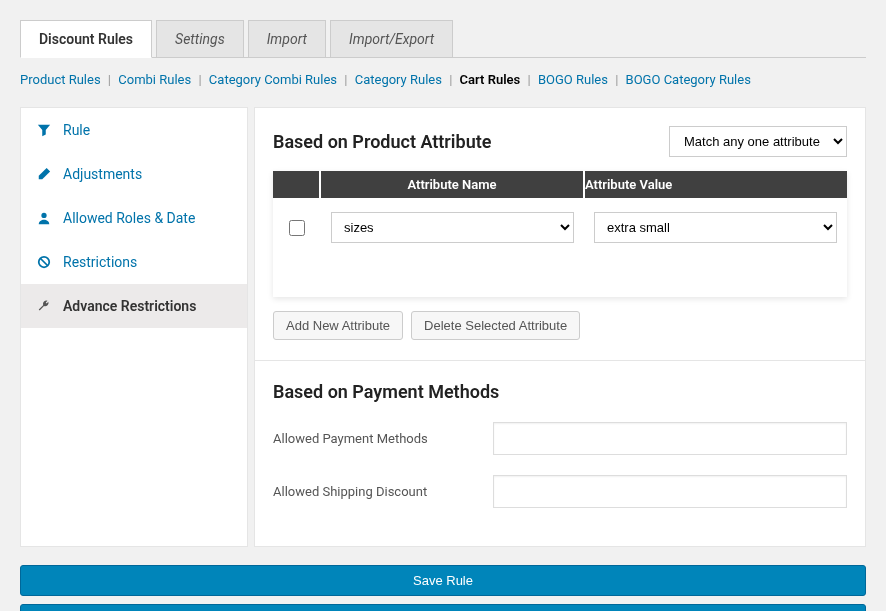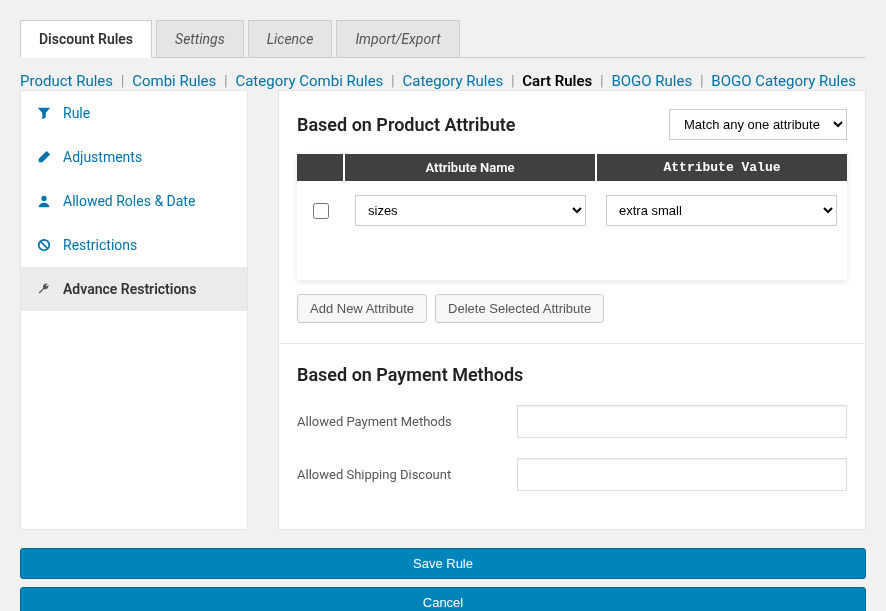--- a/index.html
+++ b/index.html
@@ -6,46 +6,46 @@
     body { font-family: -apple-system, BlinkMacSystemFont, "Segoe UI", Roboto, sans-serif; font-size: 13px; color: #444; background: #f1f1f1; padding: 0; }
     .page { width: 886px; background: #f1f1f1; padding: 20px; }
     
     
     .tabs { display: flex; border-bottom: 1px solid #ccc; margin-bottom: 14px; }
     .tab { padding: 10px 18px; border: 1px solid #ccc; border-bottom: none; background: #e5e5e5; color: #555; cursor: pointer; margin-right: 0; border-radius: 0; font-size: 14px; }
     .tab.active { background: #fff; color: #333; font-weight: 600; border-bottom: 1px solid #fff; margin-bottom: -1px; }
     .tab + .tab { margin-left: 4px; font-style: italic; }
     
     
-    .subnav { font-size: 15px; }
+    .subnav { margin-bottom: 20px; font-size: 13px; }
     .subnav a { color: #0073aa; text-decoration: none; cursor: pointer; }
     .subnav a.current { color: #000; font-weight: 600; }
     .subnav .sep { color: #999; margin: 0 4px; }
     
     
-    .layout { display: flex; gap: 30px; }
+    .layout { display: flex; gap: 6px; }
     .sidebar { width: 228px; background: #fff; border: 1px solid #e5e5e5; }
     .sidebar-item { display: flex; align-items: center; gap: 12px; padding: 14px 16px; color: #0073aa; cursor: pointer; font-size: 14px; }
     .sidebar-item.active { background: #eceaea; color: #333; font-weight: 600; }
     .sidebar-item .icon { width: 14px; display: inline-flex; justify-content: center; }
     .sidebar-item.active .icon { color: #555; }
     
     .content { flex: 1; background: #fff; border: 1px solid #e5e5e5; padding: 18px; }
     
     
     .section-head { display: flex; justify-content: space-between; align-items: center; margin-bottom: 14px; }
     .section-title { font-size: 18px; font-weight: 600; color: #222; }
     select.match { padding: 6px 10px; font-size: 13px; border: 1px solid #ccc; background: #fff; }
     
     
     .attr-wrap { box-shadow: 0 2px 6px rgba(0,0,0,0.1); margin-bottom: 14px; padding-bottom: 40px; }
     .attr-header { display: flex; background: #404040; color: #fff; font-weight: 600; }
     .attr-header .col-check { width: 48px; border-right: 2px solid #fff; padding: 6px 0; }
     .attr-header .col-name { flex: 1; text-align: center; padding: 6px 0; border-right: 2px solid #fff; }
-    .attr-header .col-value { flex: 1; text-align: center; padding: 6px 0; font-family: Liberation Mono, monospace; }
+    .attr-header .col-value { flex: 1; padding: 6px 0; }
     .attr-row { display: flex; align-items: center; padding: 14px 0; background: #fff; justify-content: center; }
     .attr-row .col-check { width: 48px; display: flex; justify-content: center; }
     .attr-row .col-name { flex: 1; padding: 0 10px; }
     .attr-row .col-value { flex: 1; padding: 0 10px; }
     .attr-row select { width: 100%; padding: 6px 8px; border: 1px solid #ccc; font-size: 13px; background: #fff; }
     .attr-row input[type=checkbox] { width: 16px; height: 16px; }
     
     .attr-buttons { display: flex; gap: 8px; }
     .btn { padding: 6px 12px; border: 1px solid #ccc; background: #f7f7f7; border-radius: 3px; font-size: 13px; cursor: pointer; color: #555; }
     
@@ -64,21 +64,21 @@
     svg { width: 14px; height: 14px; fill: currentColor; }
   </style>
 </head>
 <body>
 
 <div class="page">
 
   <div class="tabs">
     <div class="tab active">Discount Rules</div>
     <div class="tab">Settings</div>
-    <div class="tab">Licence</div>
+    <div class="tab">Import</div>
     <div class="tab">Import/Export</div>
   </div>
 
   <div class="subnav">
     <a>Product Rules</a>
     <span class="sep">|</span>
     <a>Combi Rules</a>
     <span class="sep">|</span>
     <a>Category Combi Rules</a>
     <span class="sep">|</span>

